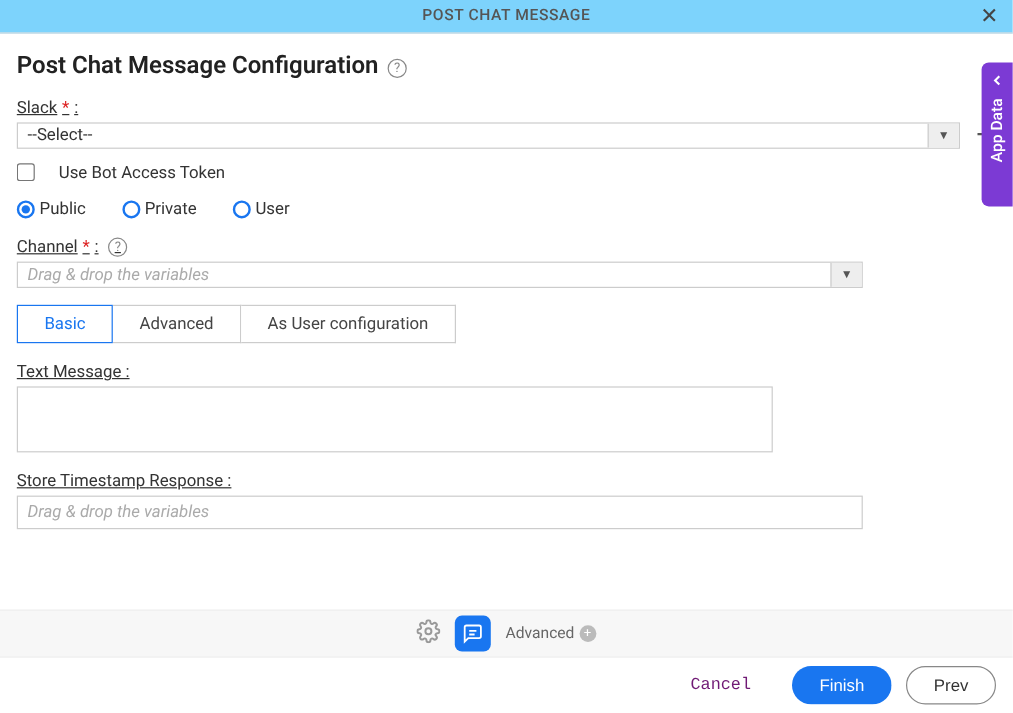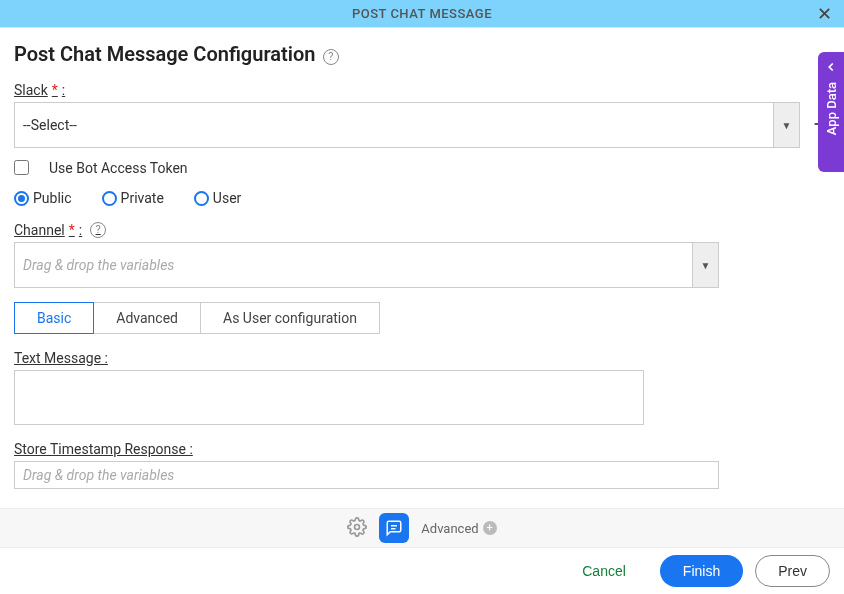--- a/index.html
+++ b/index.html
@@ -75,21 +75,21 @@
   .required { color: #d22; }
   .select-row {
     display: flex;
     align-items: center;
     gap: 10px;
   }
   .select-box {
     flex: 1;
     display: flex;
     border: 1px solid #ccc;
-    height: 46px;
+    height: 22px;
     align-items: center;
     background: #fff;
   }
   .select-text {
     flex: 1;
     padding: 0 8px;
     color: #333;
     font-size: 14px;
   }
   .select-placeholder {
@@ -243,21 +243,22 @@
     border-radius: 18px;
     padding: 7px 22px;
     font-size: 14px;
     cursor: pointer;
     border: 1px solid transparent;
     font-weight: 500;
   }
   .btn-cancel {
     background: none;
     border: none;
-    color: #15803d;
+    color: #701a75;
+    font-family: Liberation Mono, monospace;
   }
   .btn-prev {
     background: #fff;
     border: 1px solid #888;
     color: #333;
   }
   .btn-finish {
     background: #1976f0;
     color: #fff;
   }

